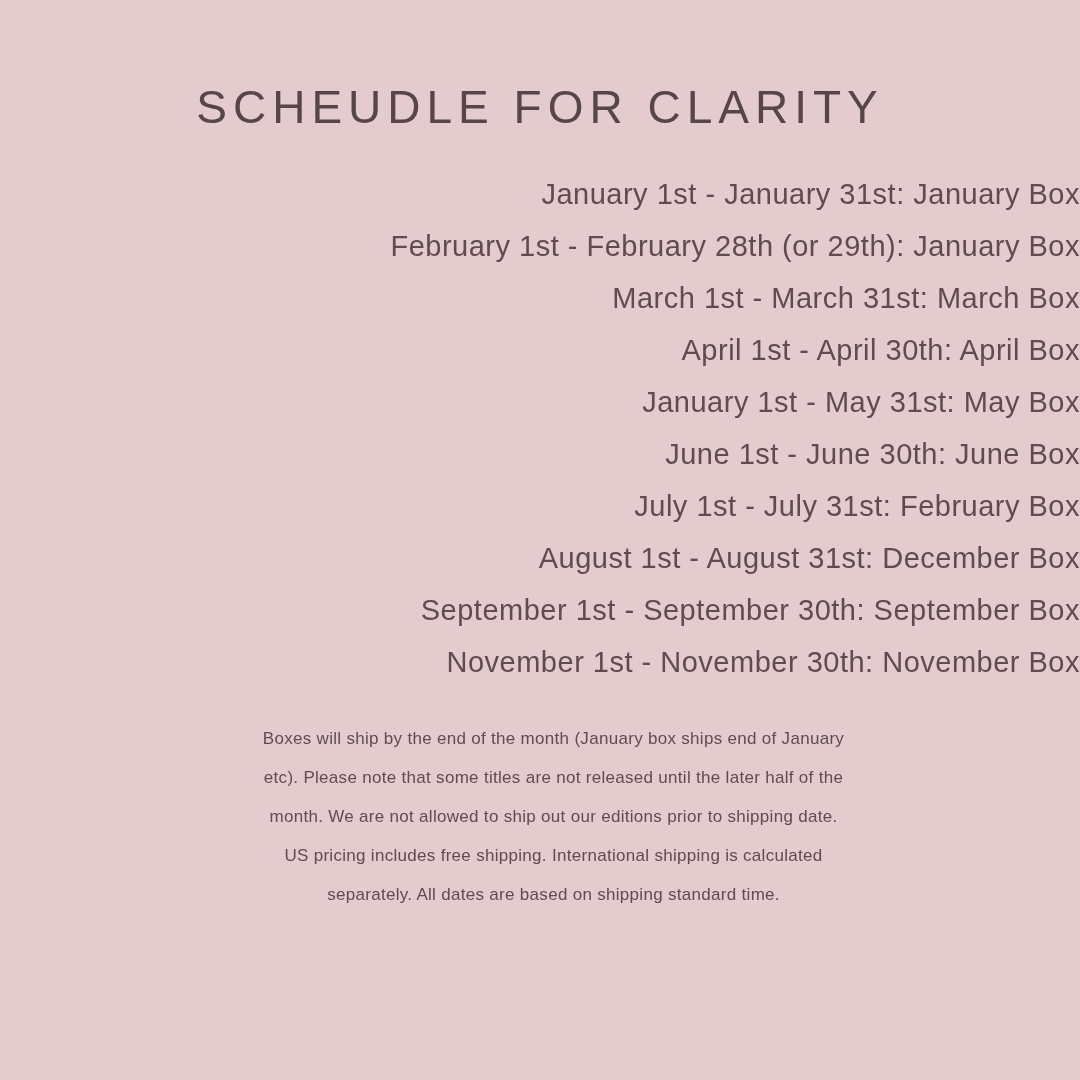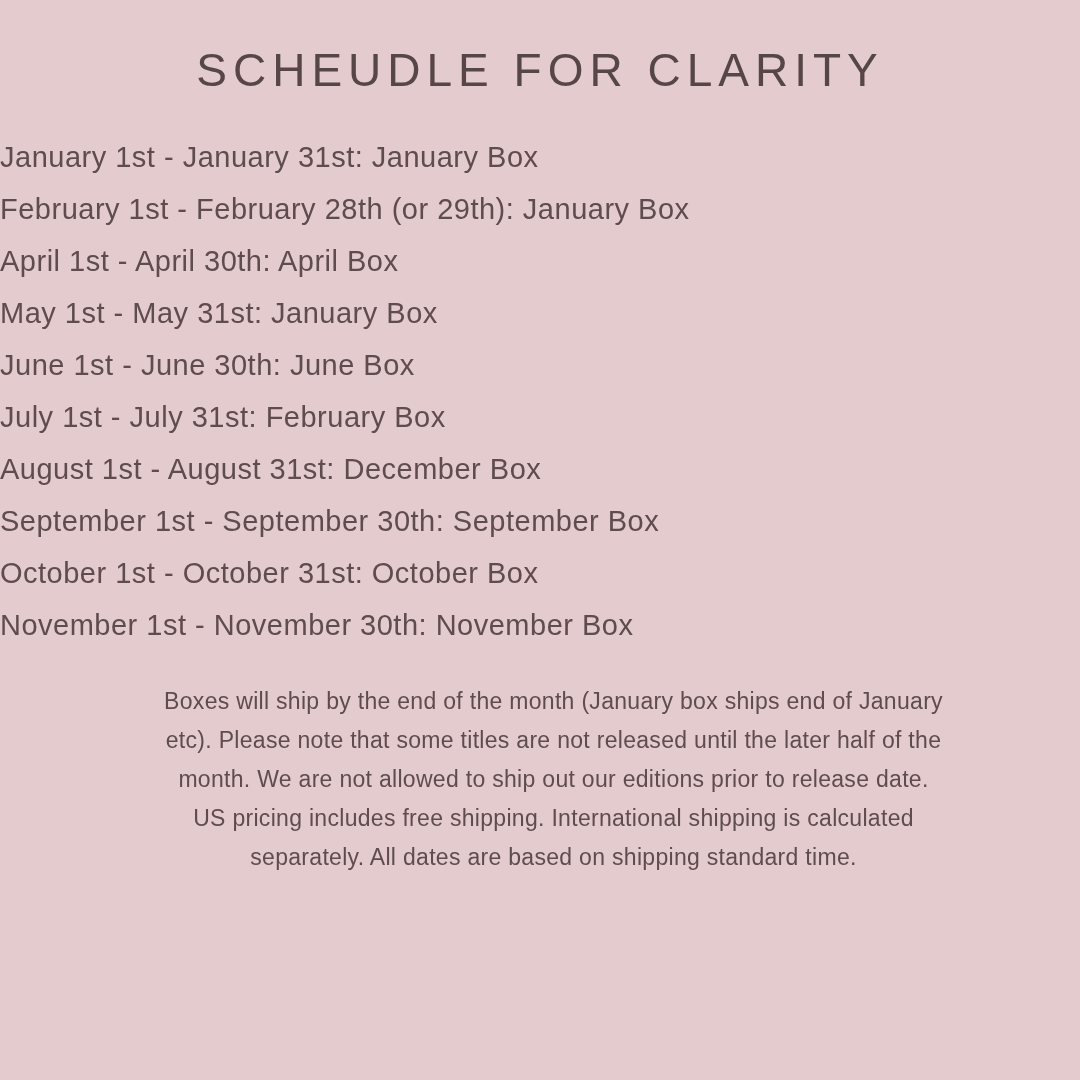--- a/index.html
+++ b/index.html
@@ -8,73 +8,73 @@
   }
   .canvas {
     width: 1080px;
     height: 1080px;
     overflow: hidden;
     background: #e4cbcd;
     font-family: "Liberation Sans", sans-serif;
     -webkit-font-smoothing: antialiased;
   }
   .title {
-    padding-top: 47px;
+    padding-top: 84px;
     text-align: center;
     font-size: 46px;
     line-height: 46px;
     font-weight: 300;
     letter-spacing: 6px;
     color: #574648;
   }
   .schedule {
     margin-top: 38px;
-    text-align: left;
+    text-align: right;
   }
   .schedule-line {
     font-size: 29px;
     line-height: 52px;
     font-weight: 300;
     letter-spacing: 0.5px;
     color: #5f4c4f;
   }
   .footer {
     margin-top: 31px;
     text-align: center;
   }
   .footer-line {
-    font-size: 23px;
+    font-size: 17px;
     line-height: 39px;
     font-weight: 300;
     letter-spacing: 0.3px;
     color: #5f4c4f;
     padding-left: 27px;
   }
 </style>
 </head>
 <body>
 
 <div class="canvas">
 
   <div class="title">SCHEUDLE FOR CLARITY</div>
 
   <div class="schedule">
     <div class="schedule-line">January 1st - January 31st: January Box</div>
     <div class="schedule-line">February 1st - February 28th (or 29th): January Box</div>
+    <div class="schedule-line">March 1st - March 31st: March Box</div>
     <div class="schedule-line">April 1st - April 30th: April Box</div>
-    <div class="schedule-line">May 1st - May 31st: January Box</div>
+    <div class="schedule-line">January 1st - May 31st: May Box</div>
     <div class="schedule-line">June 1st - June 30th: June Box</div>
     <div class="schedule-line">July 1st - July 31st: February Box</div>
     <div class="schedule-line">August 1st - August 31st: December Box</div>
     <div class="schedule-line">September 1st - September 30th: September Box</div>
-    <div class="schedule-line">October 1st - October 31st: October Box</div>
     <div class="schedule-line">November 1st - November 30th: November Box</div>
   </div>
 
   <div class="footer">
     <div class="footer-line">Boxes will ship by the end of the month (January box ships end of January</div>
     <div class="footer-line">etc). Please note that some titles are not released until the later half of the</div>
-    <div class="footer-line">month. We are not allowed to ship out our editions prior to release date.</div>
+    <div class="footer-line">month. We are not allowed to ship out our editions prior to shipping date.</div>
     <div class="footer-line">US pricing includes free shipping. International shipping is calculated</div>
     <div class="footer-line">separately. All dates are based on shipping standard time.</div>
   </div>
 
 </div>
 
 </body></html>

